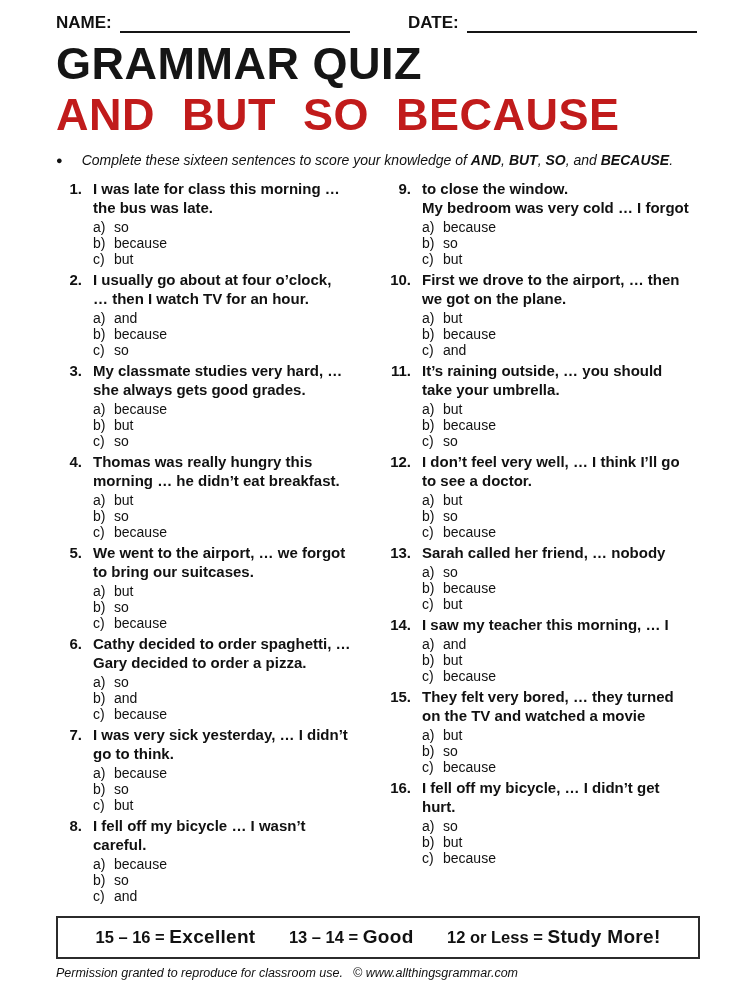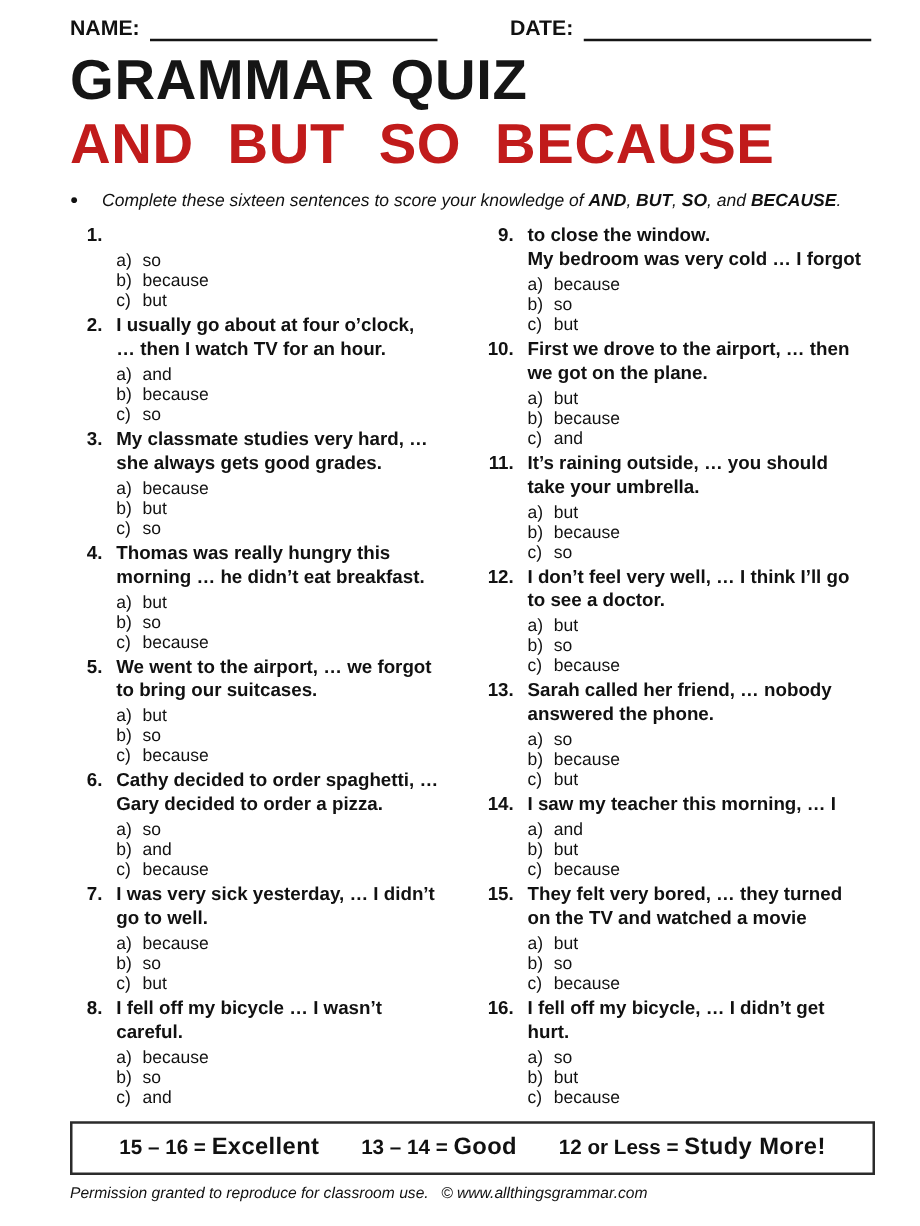--- a/index.html
+++ b/index.html
@@ -83,20 +83,24 @@
   <div class="instruction">
     <span class="bullet">●</span>
     <span class="instruction-text"><span>Complete these sixteen sentences to score your knowledge of </span><b>AND</b><span>, </span><b>BUT</b><span>, </span><b>SO</b><span>, and </span><b>BECAUSE</b><span>.</span></span>
   </div>
 
   <div class="grid">
     <div>
         <div class="q">
     <div class="q-head">
       <span class="q-num">1.</span>
+      <span class="q-stem">
+              <div>I was late for class this morning …</div>
+              <div>the bus was late.</div>
+            </span>
     </div>
     <div class="q-opts">
 
     <div class="q-opt">
         <span class="q-letter">a)</span>
         <span class="q-text">so</span>
       </div>
             <div class="q-opt">
         <span class="q-letter">b)</span>
         <span class="q-text">because</span>
@@ -225,21 +229,21 @@
         <span class="q-letter">c)</span>
         <span class="q-text">because</span>
       </div>
           </div>
   </div>
         <div class="q">
     <div class="q-head">
       <span class="q-num">7.</span>
       <span class="q-stem">
               <div>I was very sick yesterday, … I didn’t</div>
-              <div>go to well.</div>
+              <div>go to think.</div>
             </span>
     </div>
     <div class="q-opts">
 
     <div class="q-opt">
         <span class="q-letter">a)</span>
         <span class="q-text">because</span>
       </div>
             <div class="q-opt">
         <span class="q-letter">b)</span>
@@ -371,21 +375,20 @@
         <span class="q-letter">c)</span>
         <span class="q-text">because</span>
       </div>
           </div>
   </div>
         <div class="q">
     <div class="q-head">
       <span class="q-num">13.</span>
       <span class="q-stem">
               <div>Sarah called her friend, … nobody</div>
-              <div>answered the phone.</div>
             </span>
     </div>
     <div class="q-opts">
 
     <div class="q-opt">
         <span class="q-letter">a)</span>
         <span class="q-text">so</span>
       </div>
             <div class="q-opt">
         <span class="q-letter">b)</span>

